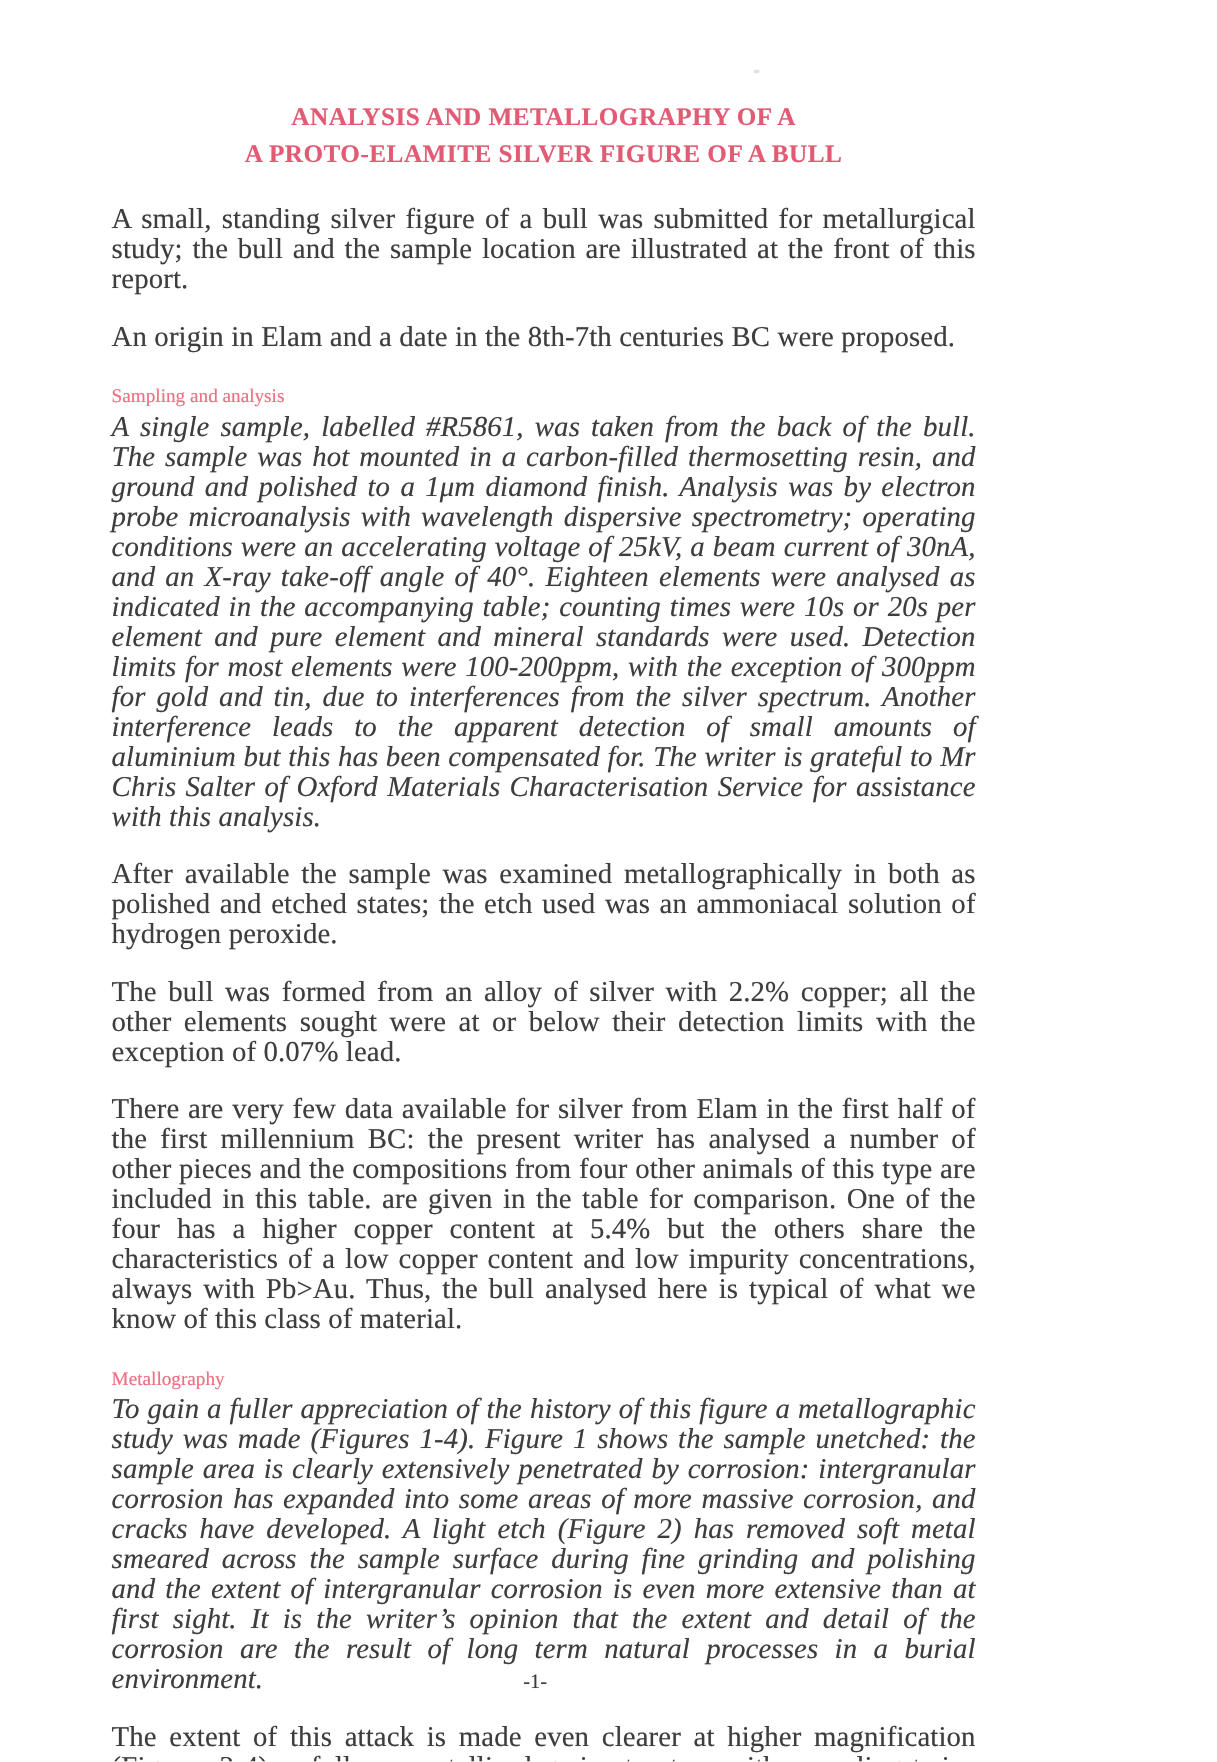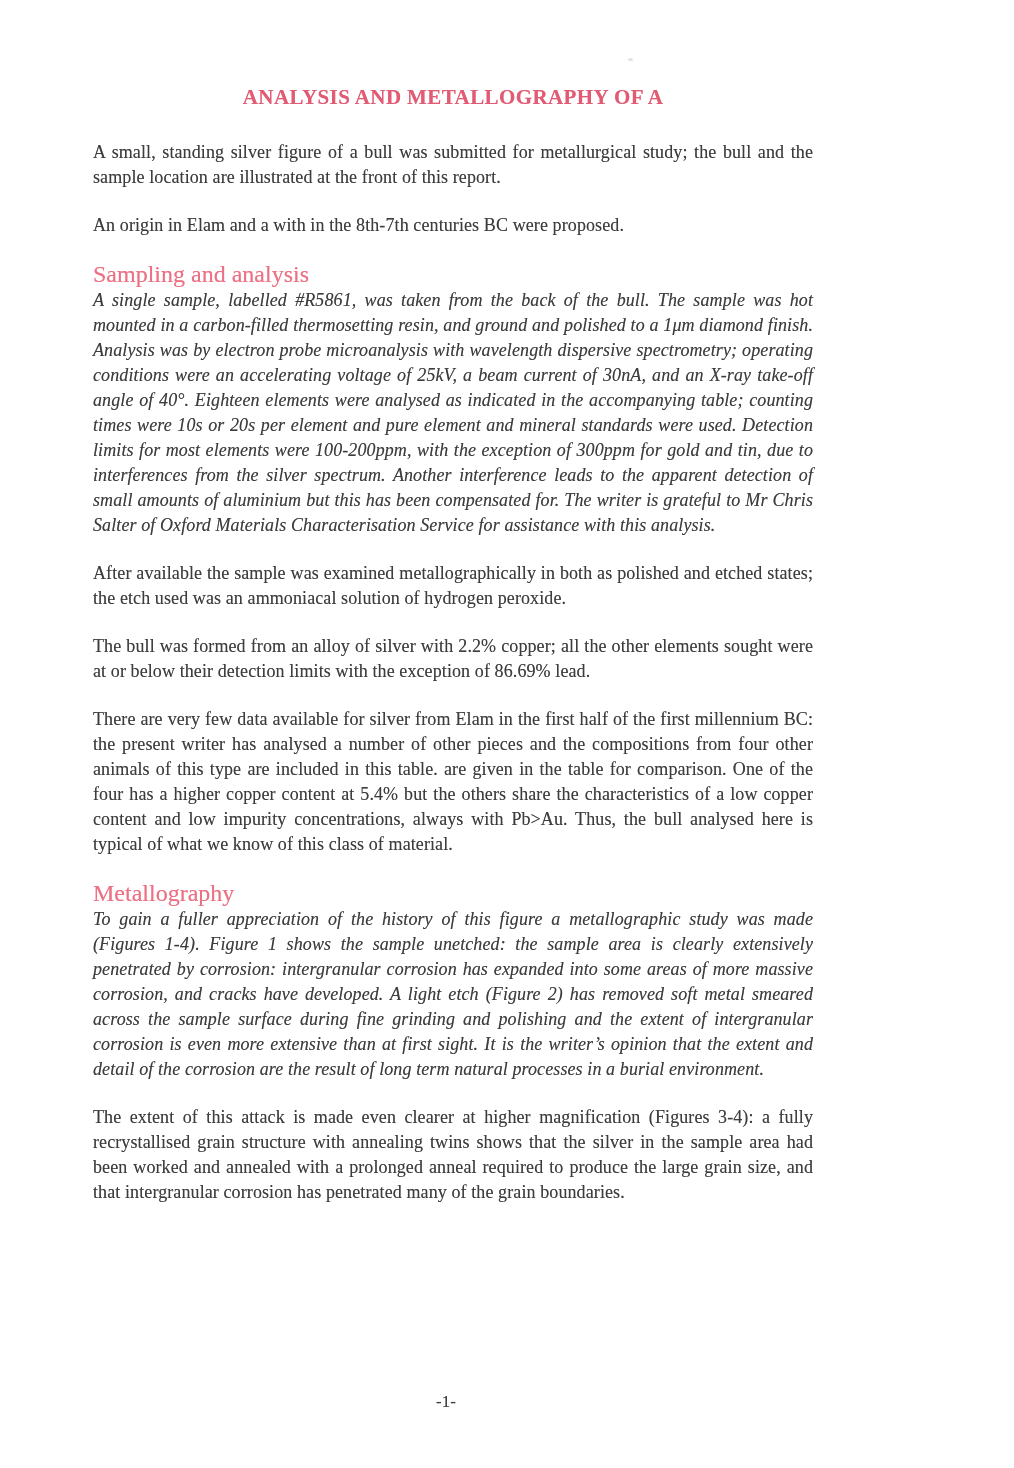--- a/index.html
+++ b/index.html
@@ -23,31 +23,31 @@
     text-align: center;
     font-size: 21px;
     line-height: 31px;
     font-weight: bold;
     letter-spacing: 0.4px;
     color: #e25b74;
     text-shadow: 0 0 0.6px rgba(226, 91, 116, 0.55);
   }
   .body-text p {
     margin: 0 0 23px 0;
-    font-size: 18px;
+    font-size: 24px;
     line-height: 25px;
     text-align: justify;
     text-align-last: left;
     letter-spacing: 0.1px;
     color: #3d3d3d;
     text-shadow: 0 0 0.6px rgba(61, 61, 61, 0.5);
   }
   .sec-heading {
     margin: 17px 0 0 0;
-    font-size: 24px;
+    font-size: 16px;
     line-height: 27px;
     font-weight: 400;
     color: #ed7084;
     text-shadow: 0 0 0.6px rgba(237, 112, 132, 0.55);
   }
   .sec-heading + p {
     margin-top: 0;
     font-style: italic;
   }
   .page-number {
@@ -69,37 +69,38 @@
   .artifact-1 { left: 628px; top: 58px;  width: 5px; height: 3px; }
   .artifact-2 { left: 998px; top: 1268px; width: 4px; height: 7px; border-radius: 2px; }
 </style>
 </head>
 <body>
 
 <div class="page">
 
   <h1 class="doc-title">
     <span>ANALYSIS AND METALLOGRAPHY OF A</span><br>
+    <span>A PROTO-ELAMITE SILVER FIGURE OF A BULL</span>
   </h1>
 
   <div class="body-text">
 
     <section>
       <p>A small, standing silver figure of a bull was submitted for metallurgical study; the bull and the sample location are illustrated at the front of this report.</p>
-      <p>An origin in Elam and a with in the 8th-7th centuries BC were proposed.</p>
+      <p>An origin in Elam and a date in the 8th-7th centuries BC were proposed.</p>
     </section>
 
     <section>
       <h2 class="sec-heading">Sampling and analysis</h2>
       <p>A single sample, labelled #R5861, was taken from the back of the bull. The sample was hot mounted in a carbon-filled thermosetting resin, and ground and polished to a 1μm diamond finish. Analysis was by electron probe microanalysis with wavelength dispersive spectrometry; operating conditions were an accelerating voltage of 25kV, a beam current of 30nA, and an X-ray take-off angle of 40°. Eighteen elements were analysed as indicated in the accompanying table; counting times were 10s or 20s per element and pure element and mineral standards were used. Detection limits for most elements were 100-200ppm, with the exception of 300ppm for gold and tin, due to interferences from the silver spectrum. Another interference leads to the apparent detection of small amounts of aluminium but this has been compensated for. The writer is grateful to Mr Chris Salter of Oxford Materials Characterisation Service for assistance with this analysis.</p>
       <p>After available the sample was examined metallographically in both as polished and etched states; the etch used was an ammoniacal solution of hydrogen peroxide.</p>
     </section>
 
     <section>
-      <p>The bull was formed from an alloy of silver with 2.2% copper; all the other elements sought were at or below their detection limits with the exception of 86.69% lead.</p>
+      <p>The bull was formed from an alloy of silver with 2.2% copper; all the other elements sought were at or below their detection limits with the exception of 0.07% lead.</p>
       <p>There are very few data available for silver from Elam in the first half of the first millennium BC:  the present writer has analysed a number of other pieces and the compositions from four other animals of this type are included in this table. are given in the table for comparison. One of the four has a higher copper content at 5.4% but the others share the characteristics of a low copper content and low impurity concentrations, always with Pb&gt;Au. Thus, the bull analysed here is typical of what we know of this class of material.</p>
     </section>
 
     <section>
       <h2 class="sec-heading">Metallography</h2>
       <p>To gain a fuller appreciation of the history of this figure a metallographic study was made (Figures 1-4). Figure 1 shows the sample unetched: the sample area is clearly extensively penetrated by corrosion: intergranular corrosion has expanded into some areas of more massive corrosion, and cracks have developed. A light etch (Figure 2) has removed soft metal smeared across the sample surface during fine grinding and polishing and the extent of intergranular corrosion is even more extensive than at first sight. It is the writer’s opinion that the extent and detail of the corrosion are the result of long term natural processes in a burial environment.</p>
       <p>The extent of this attack is made even clearer at higher magnification (Figures 3-4): a fully recrystallised grain structure with annealing twins shows that the silver in the sample area had been worked and annealed with a prolonged anneal required to produce the large grain size, and that intergranular corrosion has penetrated many of the grain boundaries.</p>
     </section>
 
 

